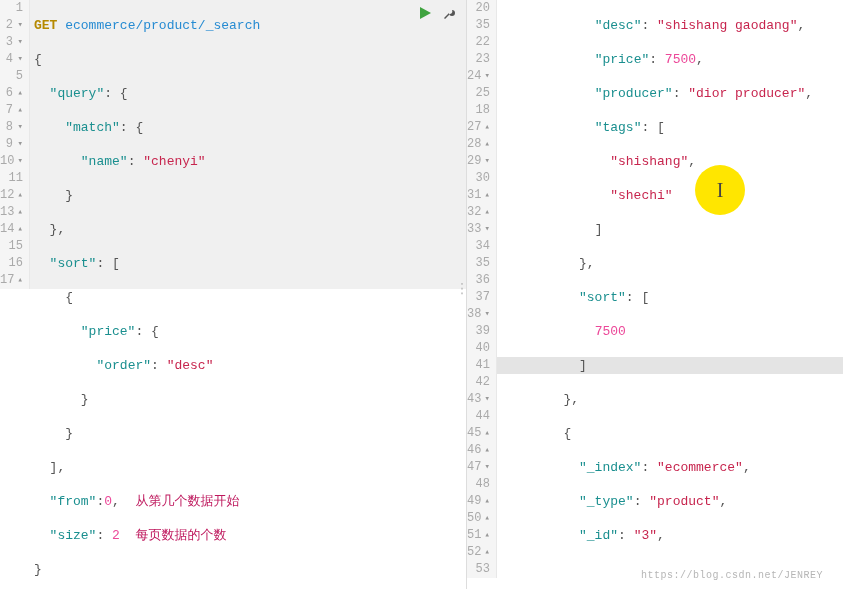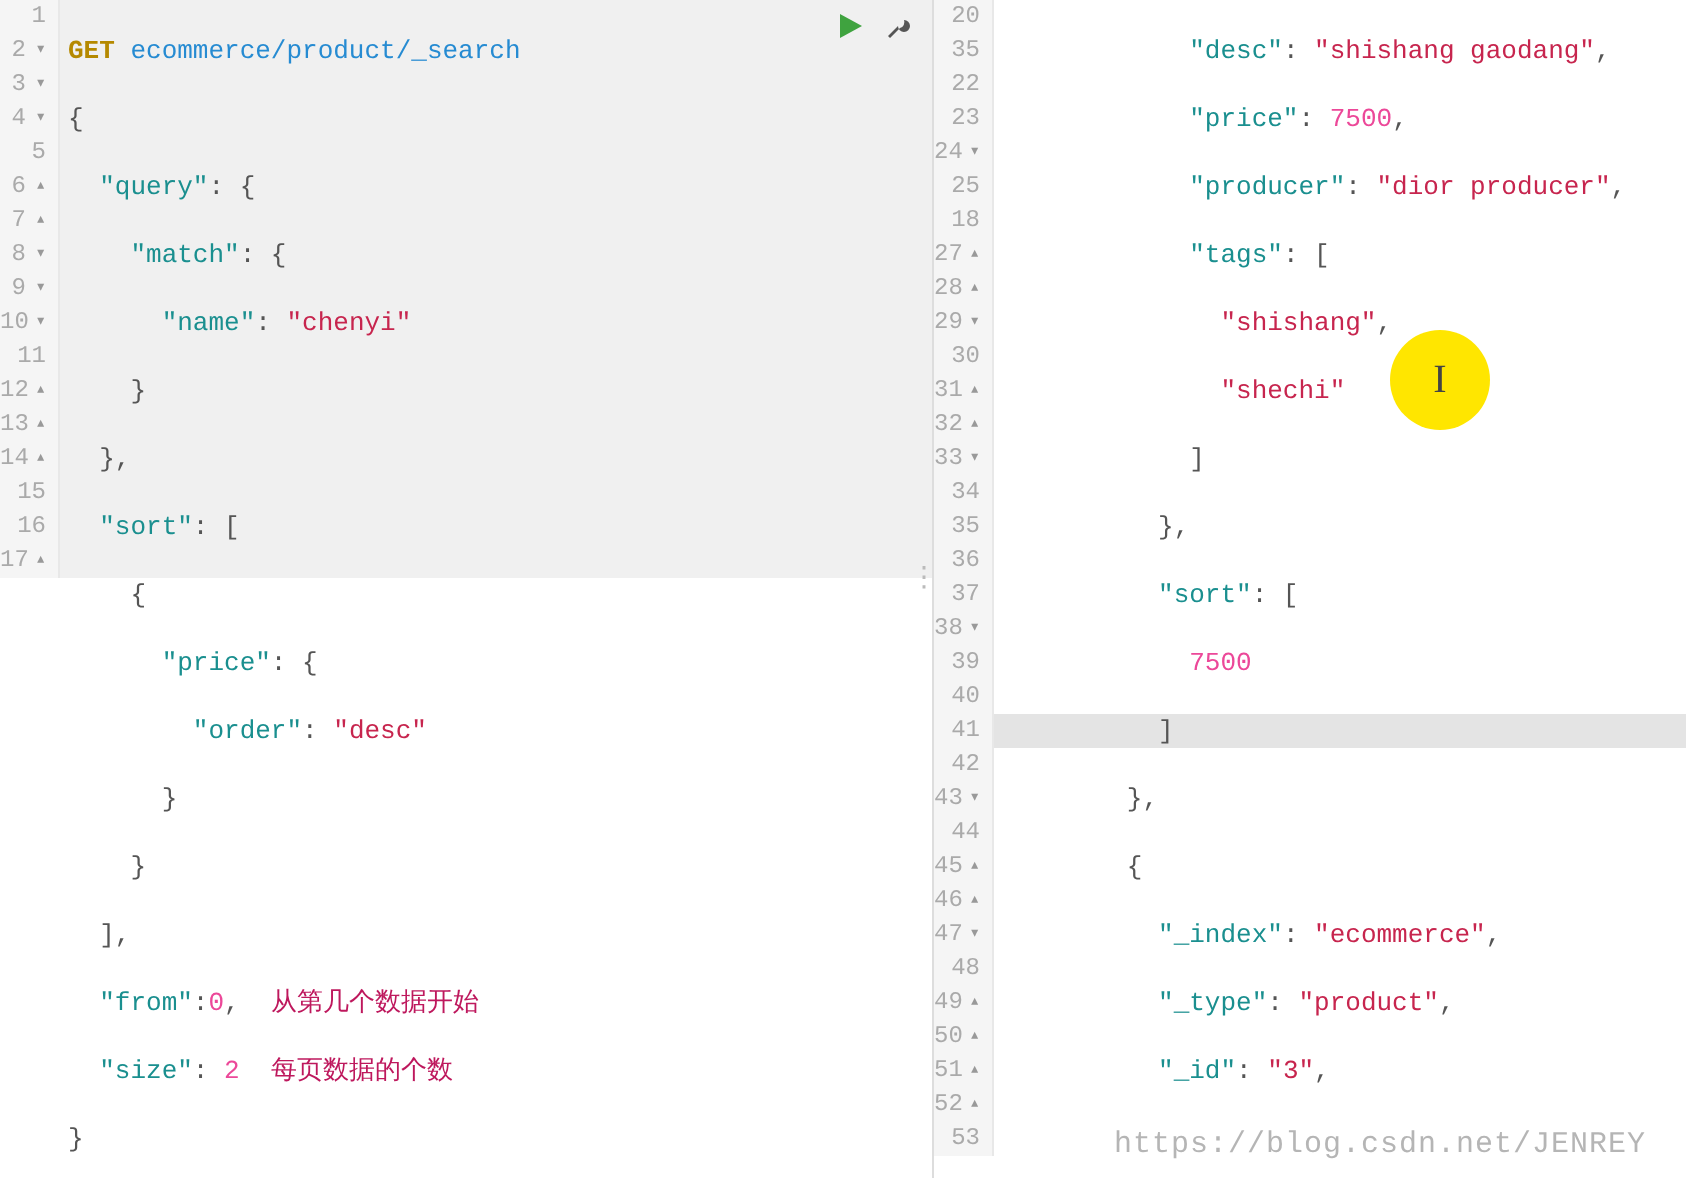--- a/index.html
+++ b/index.html
@@ -118,21 +118,21 @@
     color: #444;
     font-family: Georgia, serif;
     font-size: 20px;
   }
   .watermark {
     position: absolute;
     right: 20px;
     bottom: 8px;
     color: rgba(120,120,120,0.55);
     font-family: "Courier New", monospace;
-    font-size: 15px;
+    font-size: 10px;
     letter-spacing: 0.5px;
     z-index: 6;
   }
 </style>
 </head>
 <body>
 
 <div class="split">
 
   <div class="panel panel-left">

